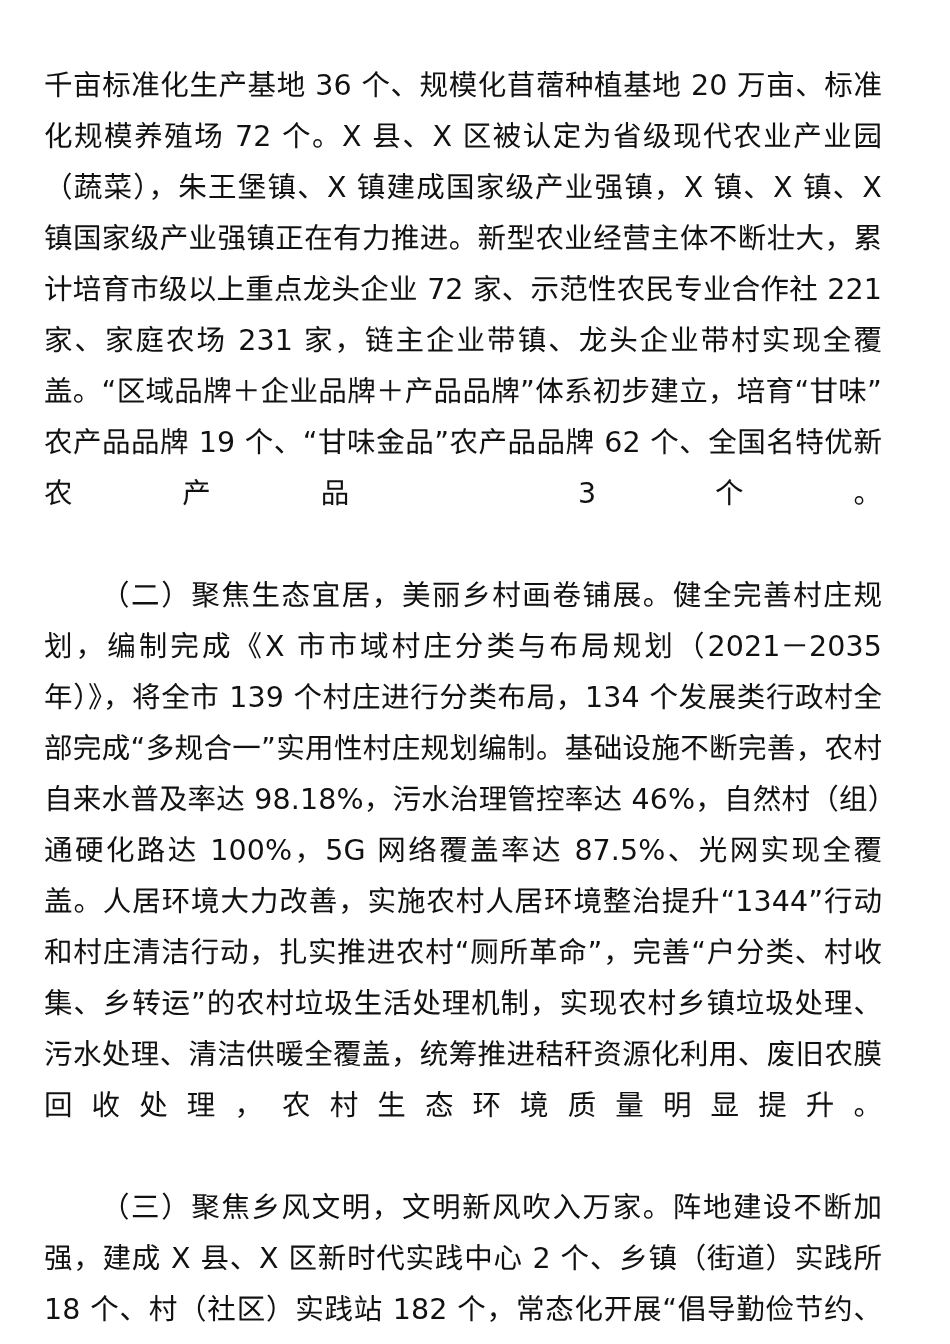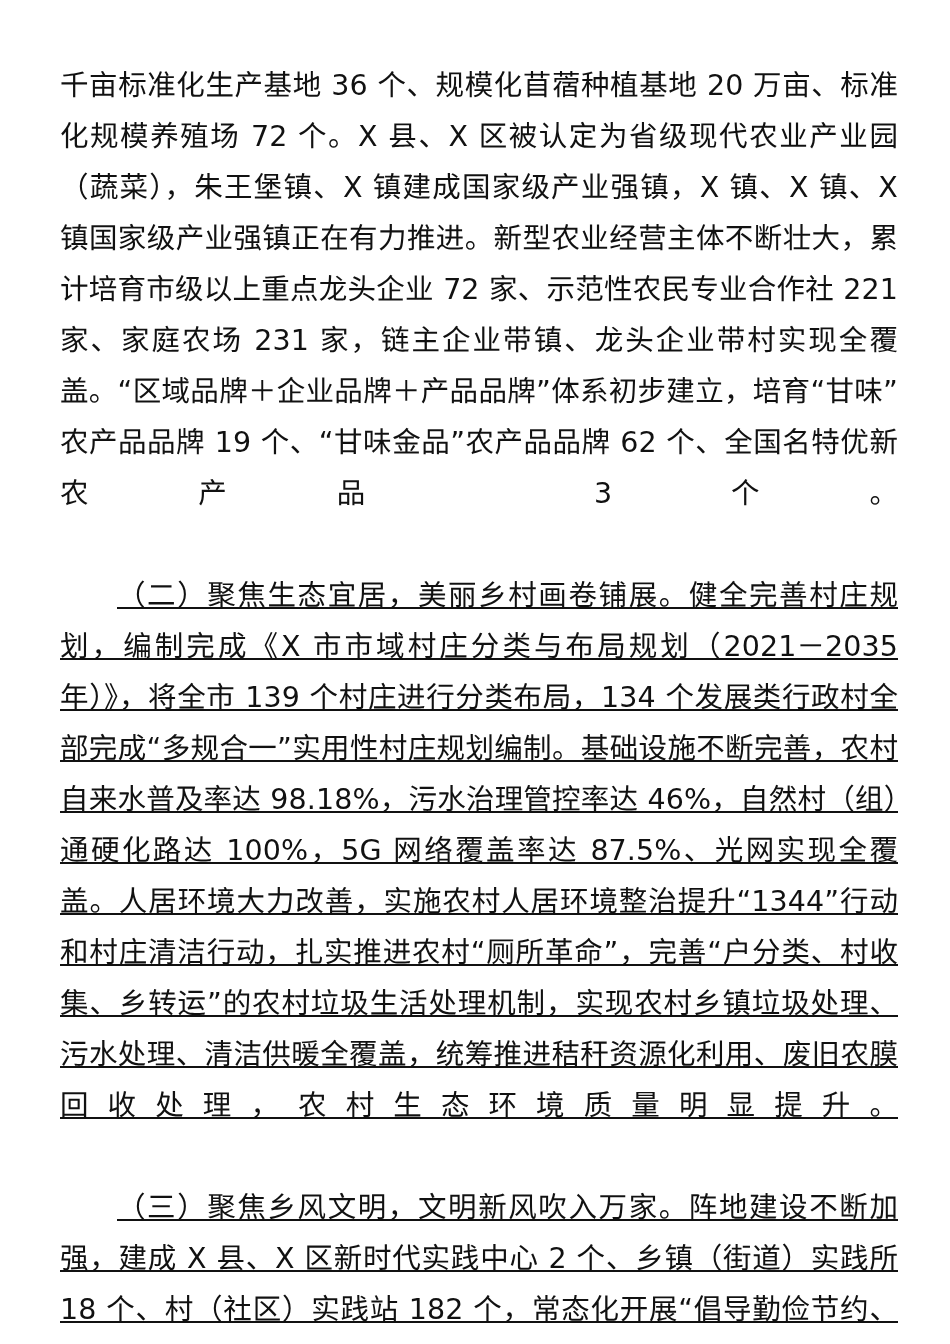--- a/index.html
+++ b/index.html
@@ -14,42 +14,41 @@
     overflow: hidden;
     font-family: "DejaVu Sans", "Liberation Sans", sans-serif;
     color: #000000;
   }
   .page {
     position: relative;
     width: 950px;
     height: 1164px;
     background: #ffffff;
     box-sizing: border-box;
-    padding: 60px 55px 0 60px;
+    padding: 60px 55px 0 44px;
   }
   .doc-body {
     width: 838px;
   }
   .para {
     margin: 0 0 0 0;
     font-size: 28.5px;
     line-height: 51px;
     text-align: justify;
     text-justify: inter-character;
     letter-spacing: 0.1px;
     word-break: break-all;
     color: #111111;
     font-weight: 400;
   }
   .para.indent {
     text-indent: 57px;
   }
   .para + .para {
     margin-top: 0;
-    text-decoration: underline;
   }
   
   .para::after {
     content: "";
     display: inline-block;
     width: 100%;
   }
   .para.nostretch::after {
     display: none;
   }

